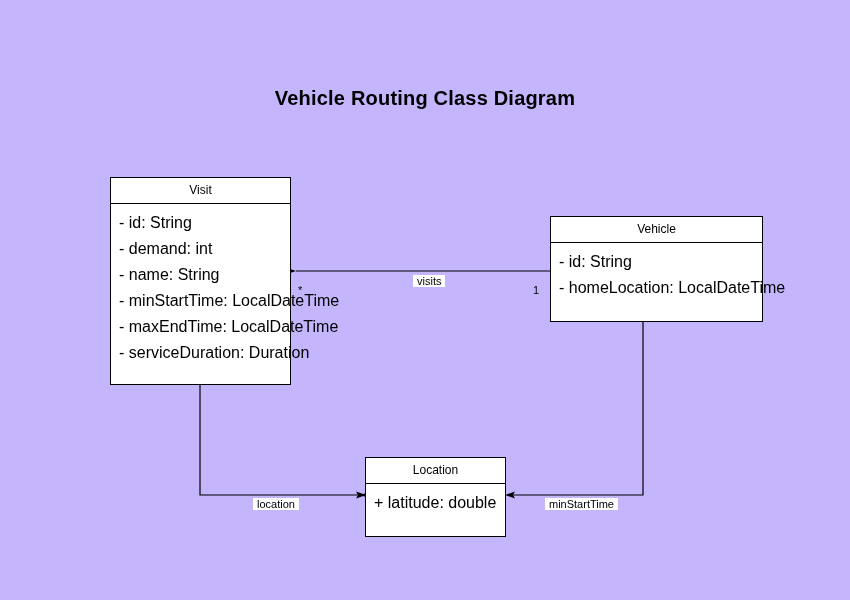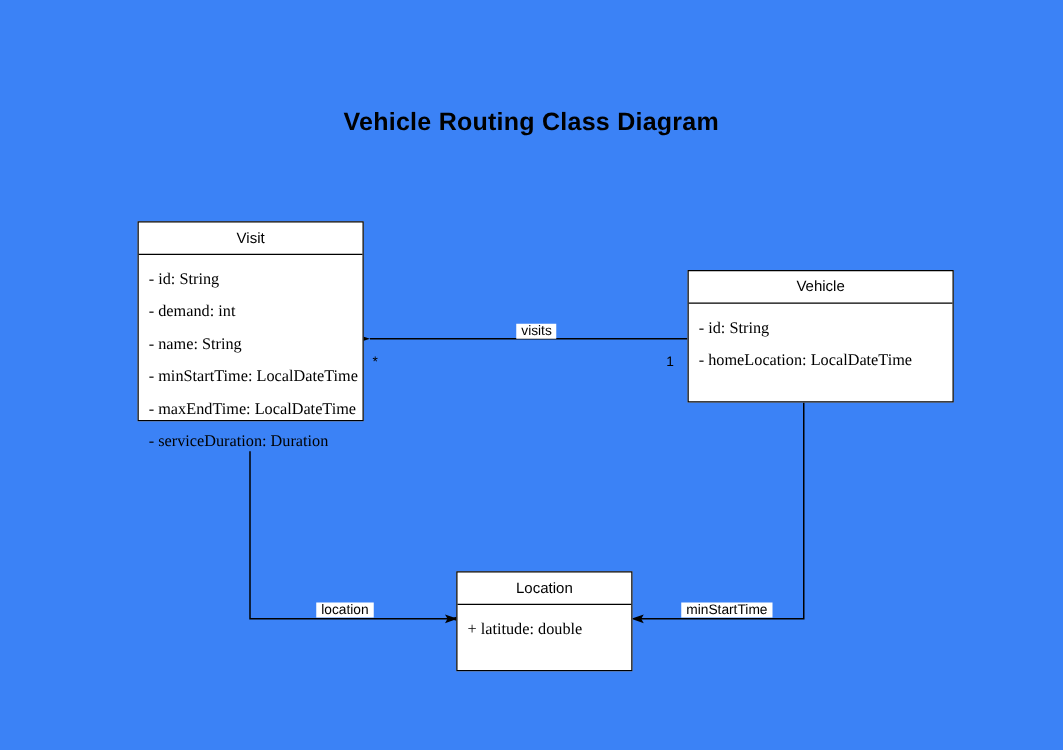--- a/index.html
+++ b/index.html
@@ -5,21 +5,21 @@
 <style>
   html, body {
     margin: 0;
     padding: 0;
     background: #ffffff;
   }
   #canvas {
     position: relative;
     width: 850px;
     height: 600px;
-    background: #3b82f6;
+    background: #c4b5fd;
     font-family: "Liberation Sans", sans-serif;
     overflow: hidden;
   }
   #diagram-title {
     position: absolute;
     left: 0;
     top: 87px;
     width: 850px;
     text-align: center;
     font-size: 20px;
@@ -44,30 +44,29 @@
     color: #000000;
     border-bottom: 1px solid #000000;
     line-height: 25px;
     height: 26px;
   }
   .uml-attrs {
     box-sizing: border-box;
     padding: 6px 0 6px 0;
   }
   .uml-attr {
-    font-size: 13px;
+    font-size: 16px;
     color: #000000;
     line-height: 14px;
     padding: 6px 0 6px 8px;
     white-space: nowrap;
-    font-family: Liberation Serif, serif;
   }
 
   
-  #class-visit    { left: 110px; top: 177px; width: 181px; height: 160px; }
+  #class-visit    { left: 110px; top: 177px; width: 181px; height: 208px; }
   #class-vehicle  { left: 550px; top: 216px; width: 213px; height: 106px; }
   #class-location { left: 365px; top: 457px; width: 141px; height: 80px; }
 
   
   .edge-svg {
     position: absolute;
     left: 0;
     top: 0;
     width: 850px;
     height: 600px;
@@ -75,20 +74,21 @@
     overflow: visible;
   }
   .edge-label {
     position: absolute;
     font-size: 11px;
     color: #000000;
     background: #ffffff;
     padding: 0 4px;
     white-space: nowrap;
     z-index: 2;
+    margin-top: 16px;
   }
   .mult-label {
     position: absolute;
     font-size: 11px;
     color: #000000;
     white-space: nowrap;
     z-index: 2;
   }
 
   #label-visits       { left: 413px; top: 259px; }

